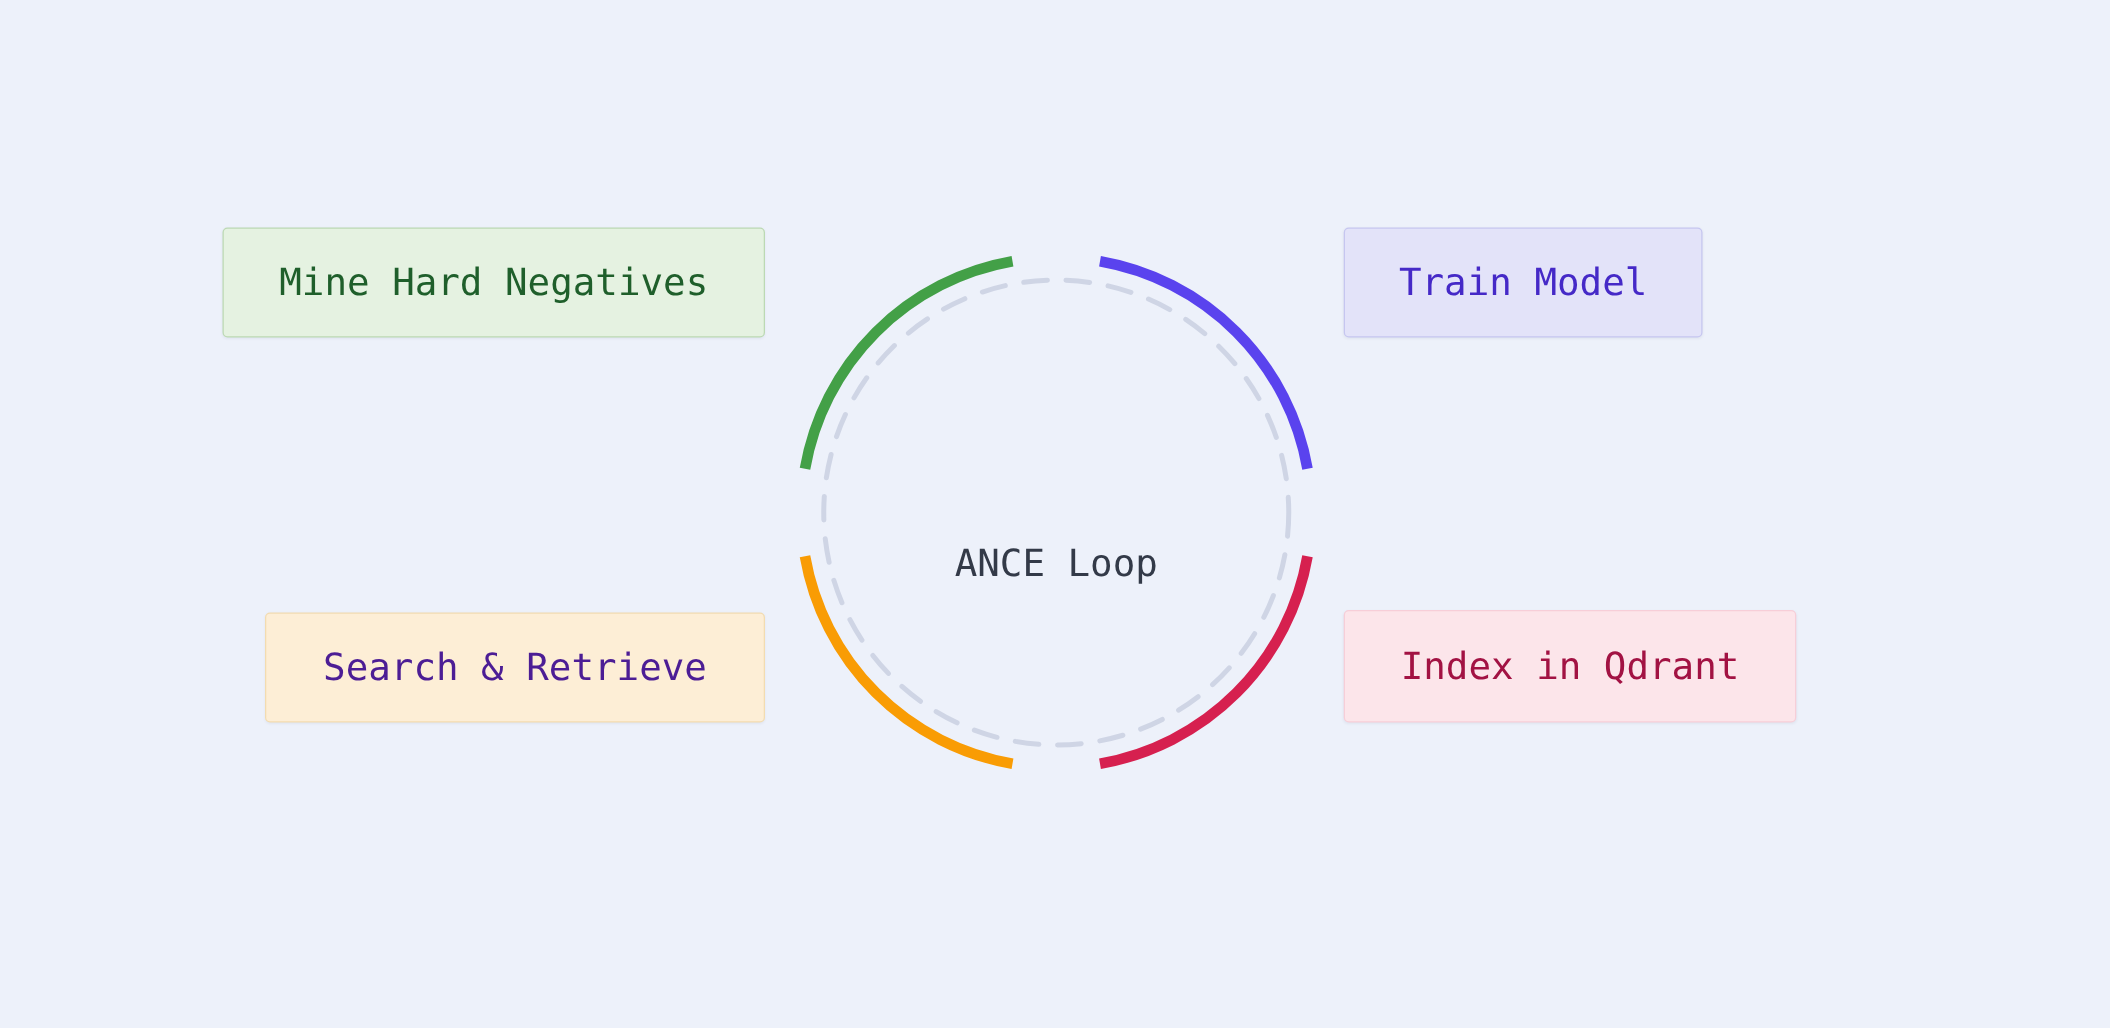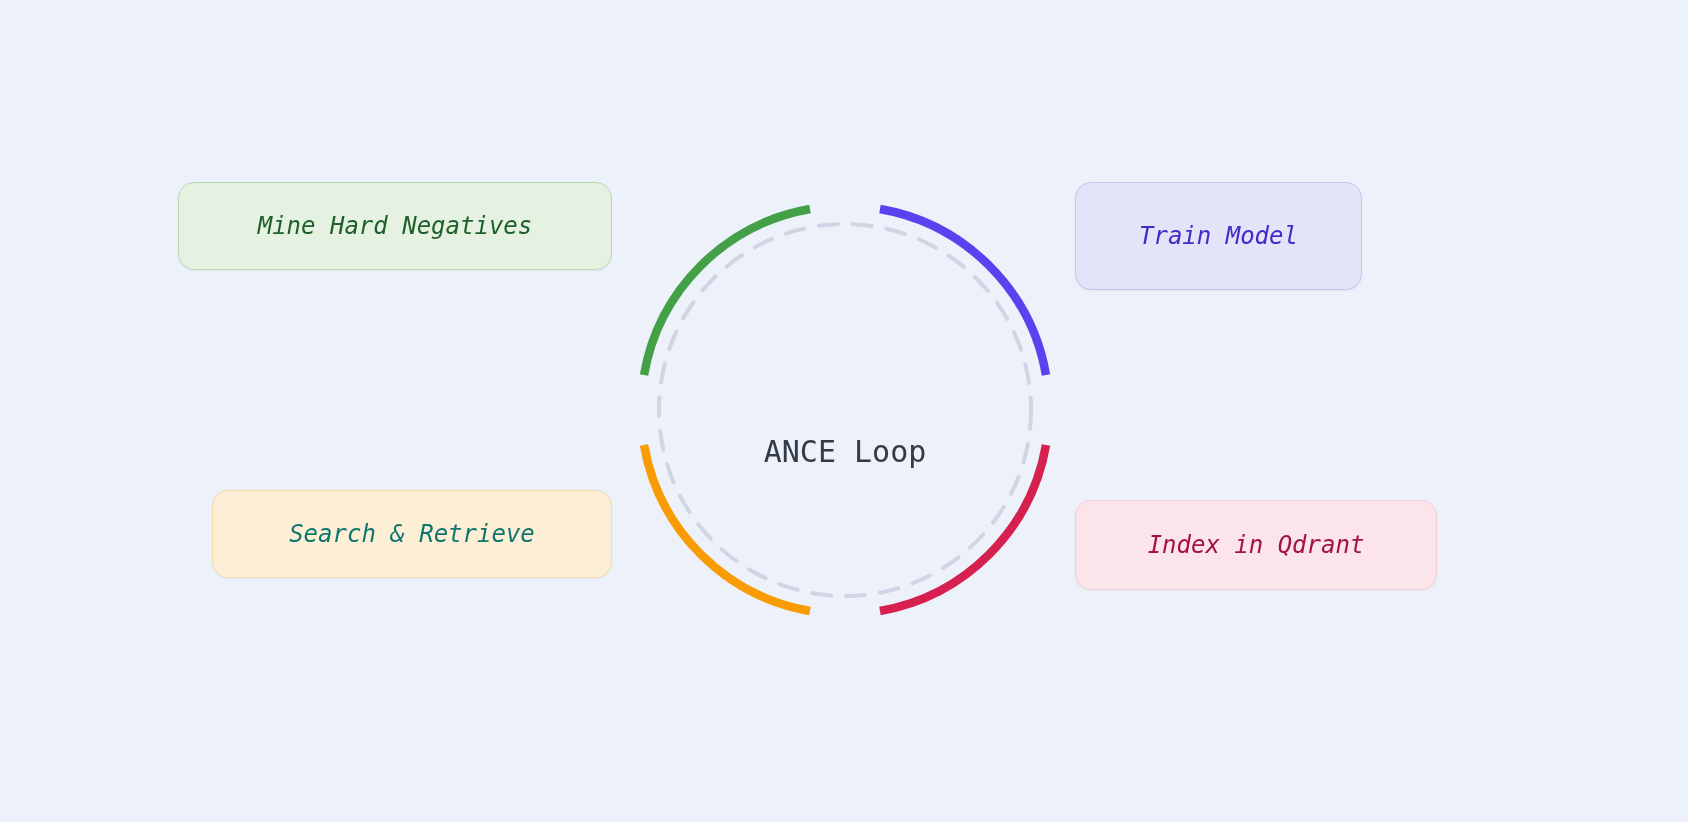--- a/index.html
+++ b/index.html
@@ -18,31 +18,30 @@
     width: 100%;
     height: 100%;
   }
 
   .node {
     position: absolute;
     display: flex;
     align-items: center;
     justify-content: center;
     border: 1.5px solid;
-    border-radius: 16px;
-    font-size: 24px;
+    border-radius: 4px;
+    font-size: 30px;
     letter-spacing: 0px;
     box-shadow: 0 1px 2px rgba(40, 50, 90, 0.06);
-    font-style: italic;
   }
 
   .node-mine   { left: 178px;  top: 182px; width: 434px; height: 88px; }
-  .node-train  { left: 1075px; top: 182px; width: 287px; height: 108px; }
+  .node-train  { left: 1075px; top: 182px; width: 287px; height: 88px; }
   .node-search { left: 212px;  top: 490px; width: 400px; height: 88px; }
-  .node-index  { left: 1075px; top: 500px; width: 362px; height: 90px; }
+  .node-index  { left: 1075px; top: 488px; width: 362px; height: 90px; }
 
   .center-label {
     position: absolute;
     left: 845px;
     top: 412px;
     transform: translate(-50%, -50%);
     font-size: 30px;
     white-space: nowrap;
   }
 </style>
@@ -64,21 +63,21 @@
   <div class="center-label" style="color: rgb(51, 58, 72); margin-top: 39px;">ANCE Loop</div>
 
   <div class="node node-mine" style="background-color: rgb(229, 242, 225); border-color: rgb(188, 217, 179); color: rgb(31, 95, 43);">
     <span>Mine Hard Negatives</span>
   </div>
 
   <div class="node node-train" style="background-color: rgb(227, 227, 249); border-color: rgb(198, 198, 240); color: rgb(69, 41, 199);">
     <span>Train Model</span>
   </div>
 
-  <div class="node node-search" style="background-color: rgb(253, 238, 214); border-color: rgb(243, 220, 176); color: #0f766e;">
+  <div class="node node-search" style="background-color: rgb(253, 238, 214); border-color: rgb(243, 220, 176); color: #4c1d95;">
     <span>Search &amp; Retrieve</span>
   </div>
 
   <div class="node node-index" style="background-color: rgb(252, 229, 234); border-color: rgb(247, 206, 216); color: rgb(162, 18, 67);">
     <span>Index in Qdrant</span>
   </div>
 
 </div>
 
 </body></html>

